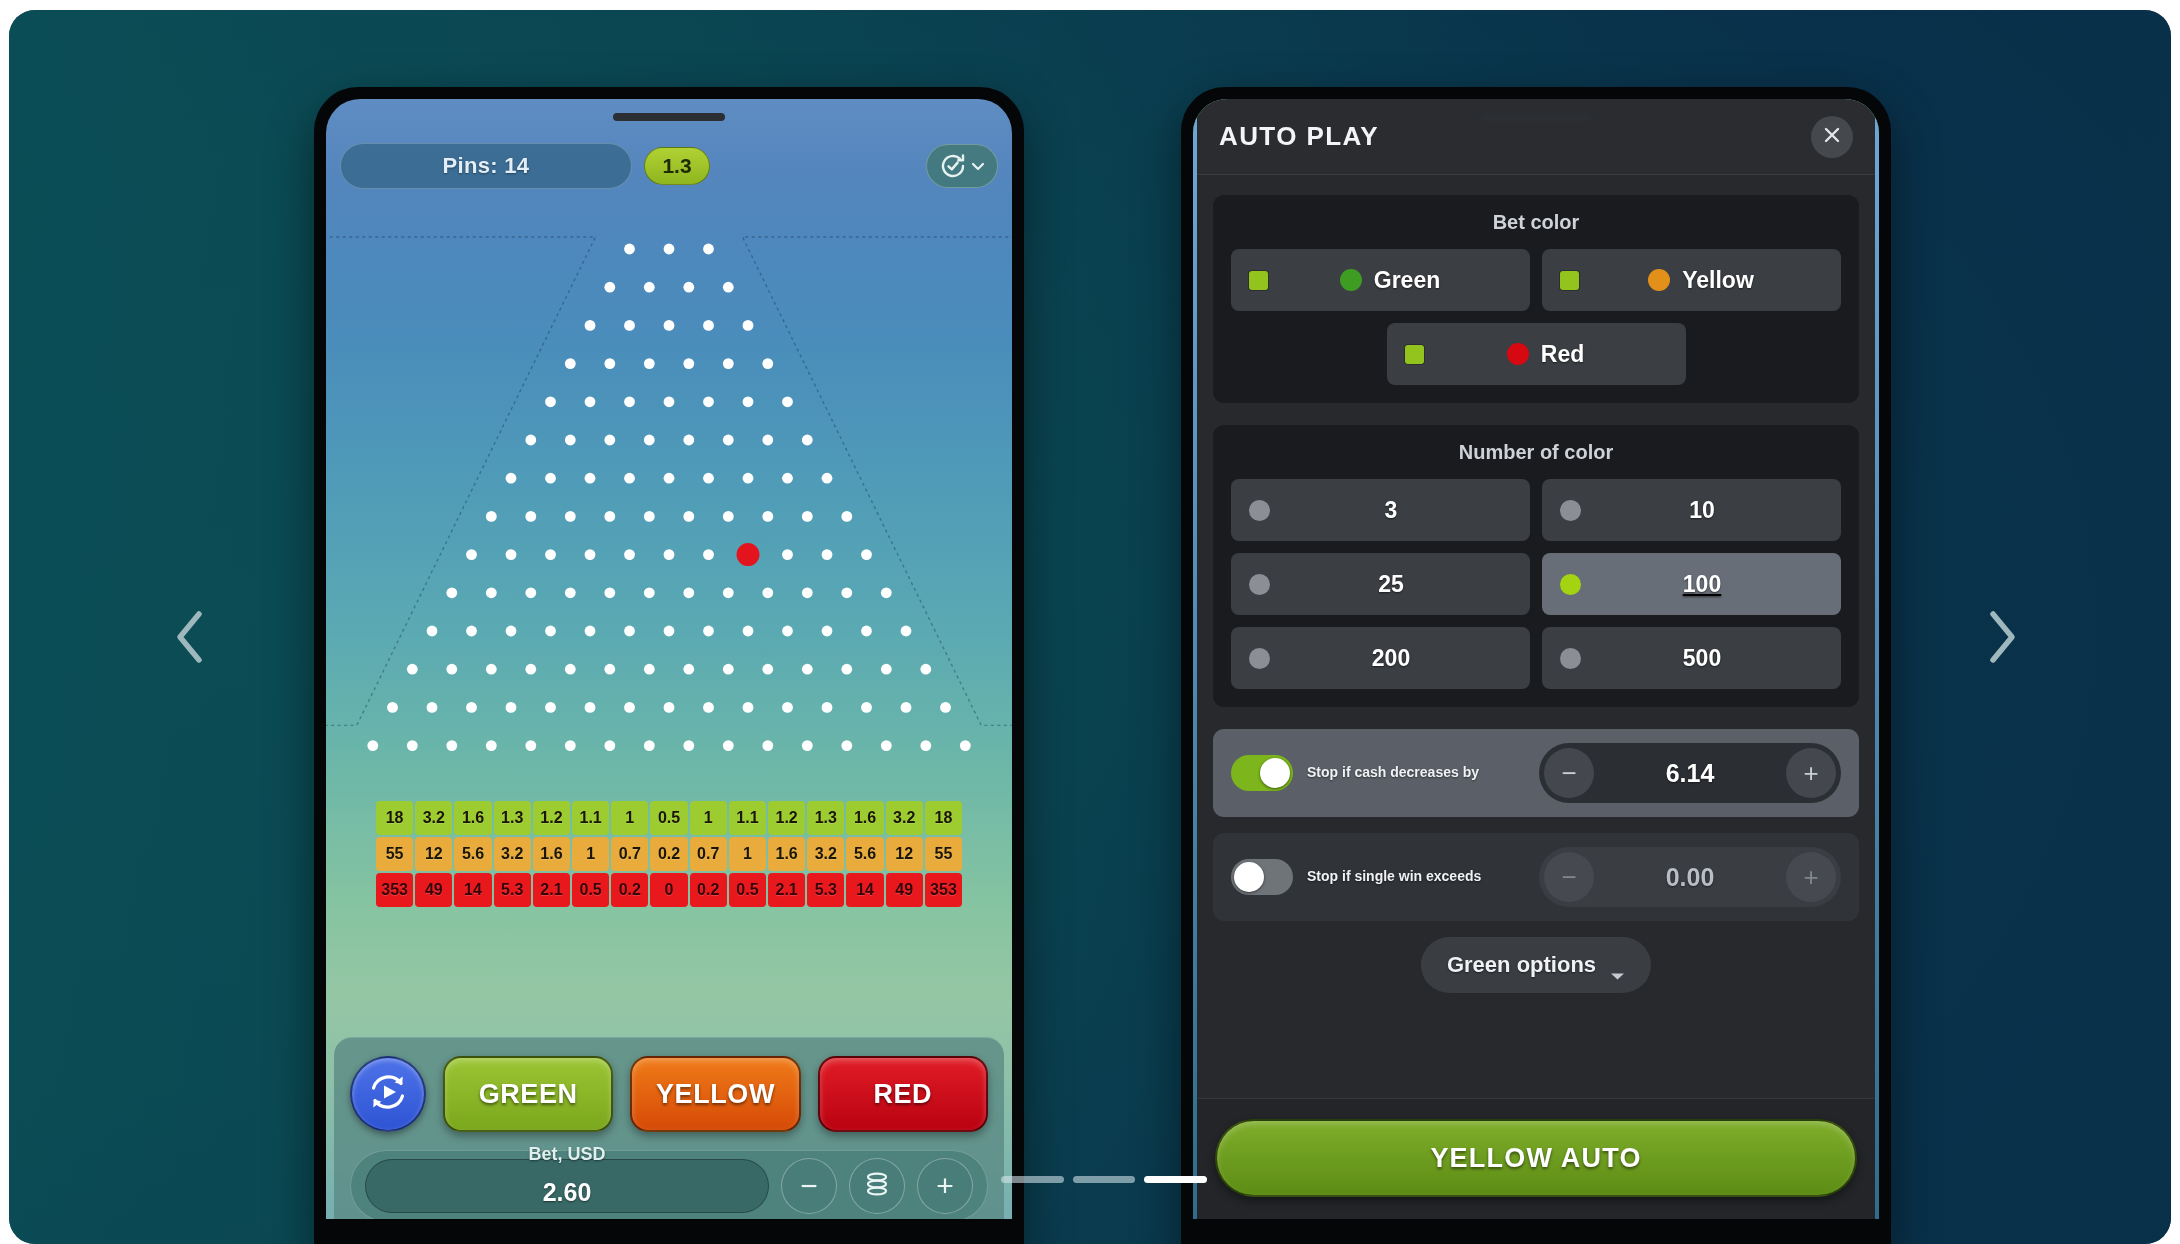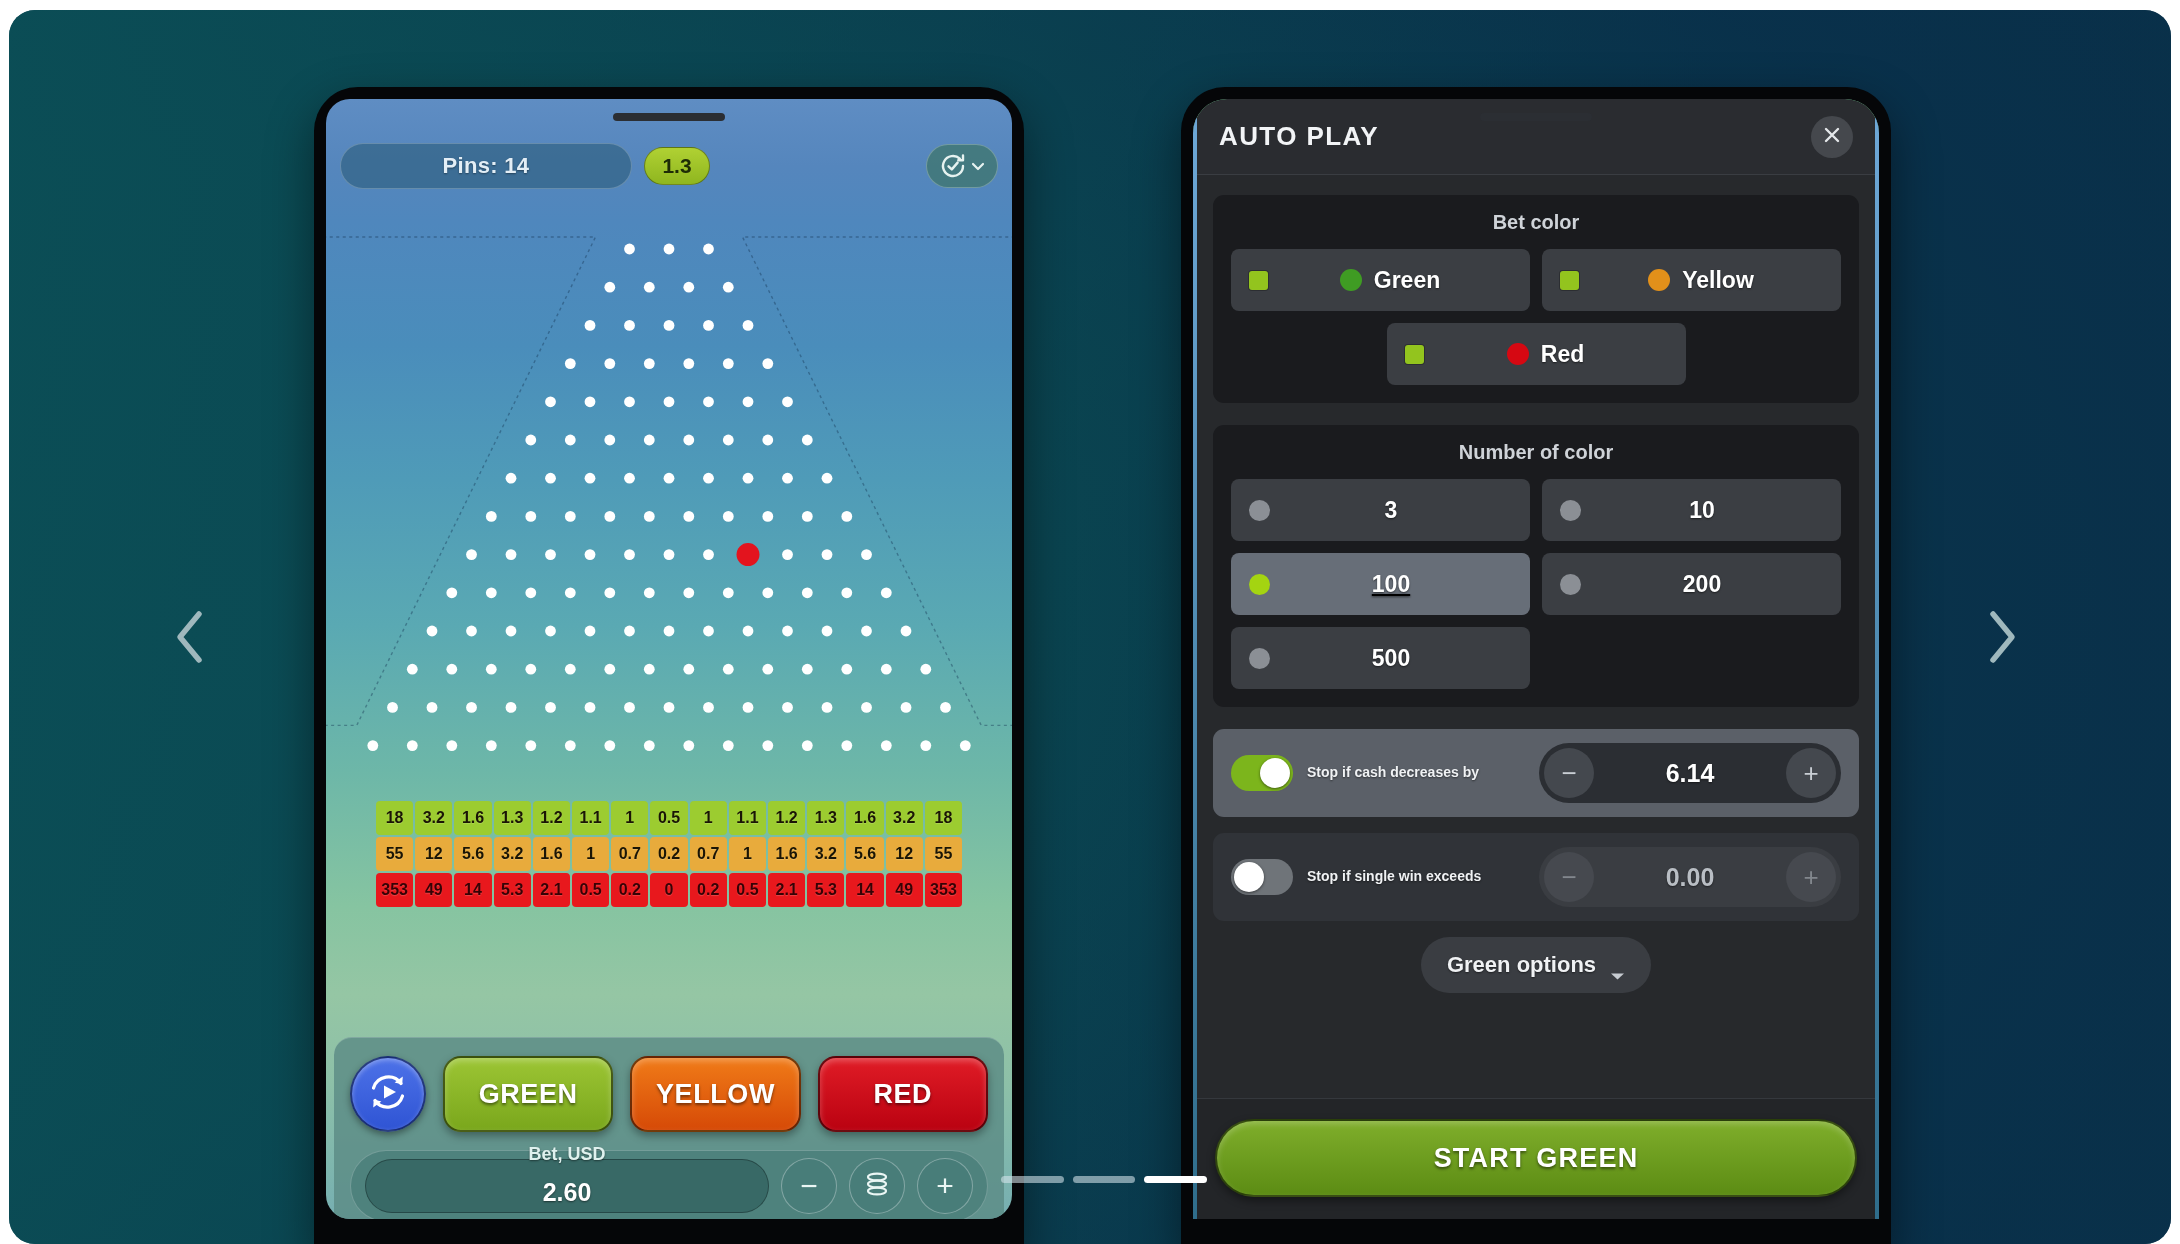--- a/index.html
+++ b/index.html
@@ -41,21 +41,21 @@
     position:absolute; left:50%; transform:translateX(-50%); top:26px;
     width:112px; height:8px; border-radius:5px; background:#2b2e33; z-index:5;
   }
   .screen{
     position:relative; width:100%; height:100%; overflow:hidden;
     border-radius:34px 34px 0 0;
   }
 
   
   #phone-left{ left:305px; top:77px; width:710px; height:1167px; }
-  #phone-left .screen{ height:1120px;border-radius:24px; }
+  #phone-left .screen{ height:1120px; }
   #screen-left{
     background:linear-gradient(#5f8dc3 0%, #5586bd 6%, #4f87bd 11%, #4a8dbb 22%,
                 #4f9bb8 34%, #5aa9b3 47%, #6db7a8 60%, #86c4a1 72%,
                 #95c6a4 80%, #8dc0a8 88%, #7db5ae 96%, #76aeb2 100%);
   }
 
   
   .game-topbar{
     position:absolute; left:0; right:0; top:38px; height:58px;
     display:flex; align-items:center; gap:12px; padding:0 14px; z-index:6;
@@ -599,20 +599,24 @@
             <div class="ap-card-title">Number of color</div>
             <div class="opt-grid" id="rounds-grid">
                 <div class="opt">
                   <span class="radio-dot"></span>
                   <span class="opt-label">3</span>
                 </div>
                 <div class="opt">
                   <span class="radio-dot"></span>
                   <span class="opt-label">10</span>
                 </div>
+                <div class="opt">
+                  <span class="radio-dot"></span>
+                  <span class="opt-label">25</span>
+                </div>
                 <div class="opt selected">
                   <span class="radio-dot on"></span>
                   <span class="opt-label">100</span>
                 </div>
                 <div class="opt">
                   <span class="radio-dot"></span>
                   <span class="opt-label">200</span>
                 </div>
                 <div class="opt">
                   <span class="radio-dot"></span>
@@ -653,21 +657,21 @@
                 <svg viewBox="0 0 15 9">
                     <path d="M1 1.5 L7.5 7.5 L14 1.5" fill="#c6cbd1"></path>
                   </svg>
               </span>
             </div>
           </div>
 
         </div>
 
         <div id="ap-footer">
-          <div id="start-auto">START GREEN</div>
+          <div id="start-auto">YELLOW AUTO</div>
         </div>
 
       </div>
     </div>
 
     <div id="page-dots">
         <div class="dash"></div>
         <div class="dash"></div>
         <div class="dash active"></div>
       </div>

